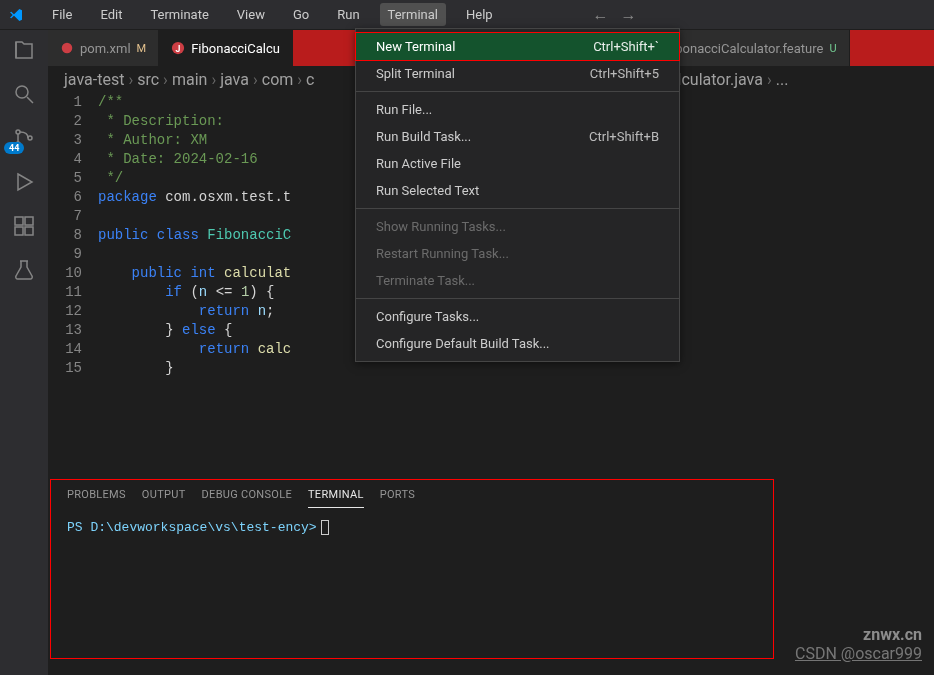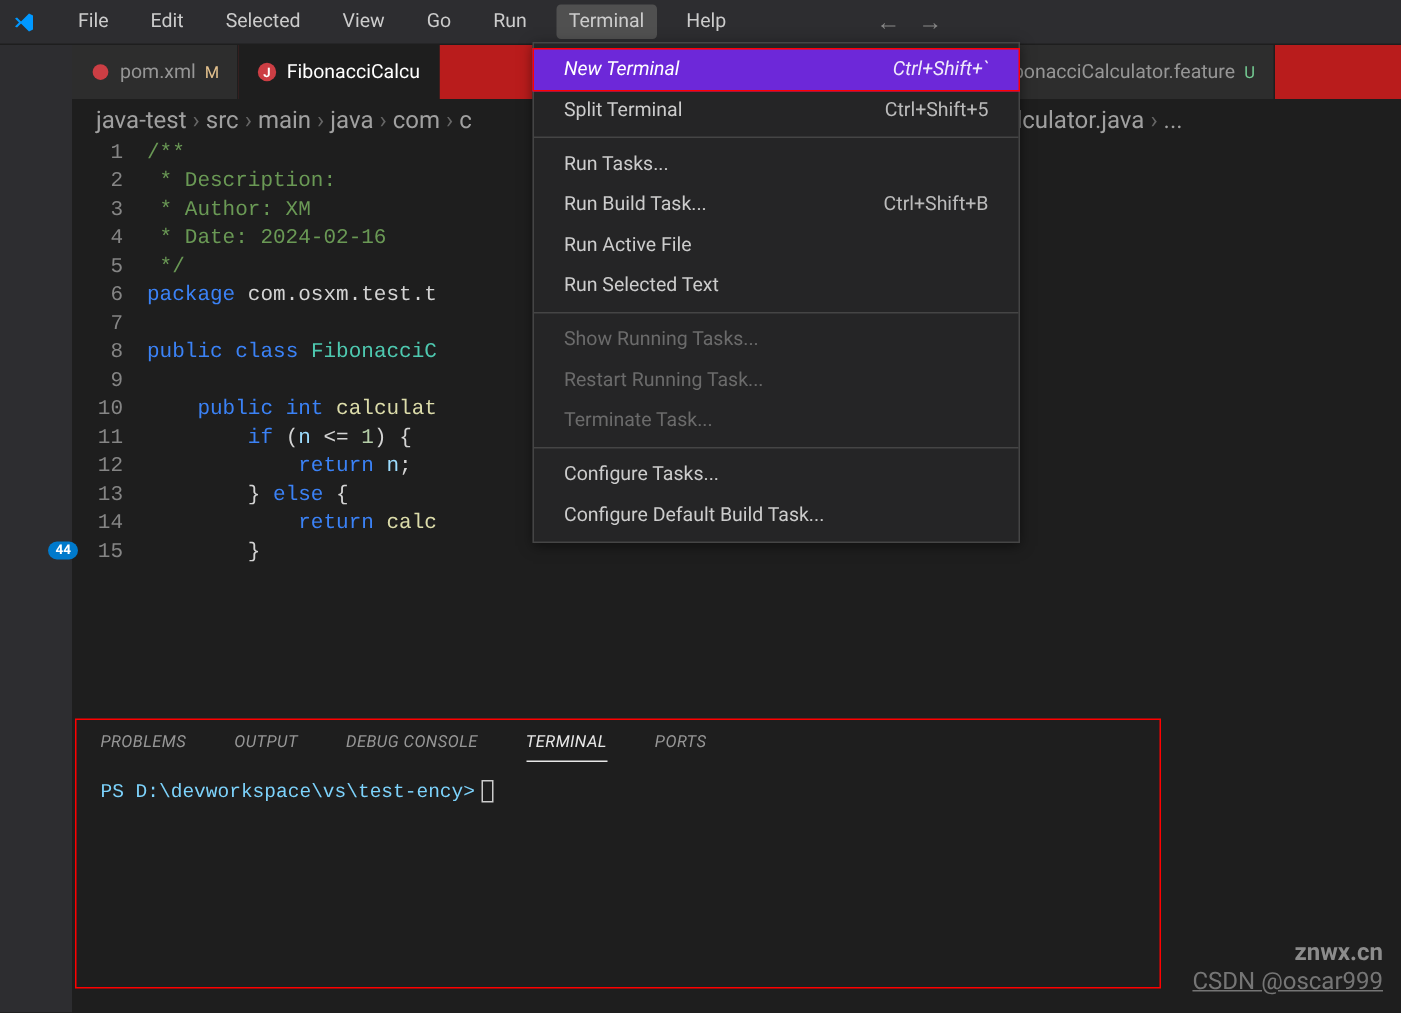--- a/index.html
+++ b/index.html
@@ -40,20 +40,21 @@
       display: flex;
       gap: 12px;
       color: #888;
     }
     .nav-arrow { cursor: pointer; font-size: 16px; }
     .main-layout { display: flex; height: calc(100% - 30px); }
     .activity-bar {
       width: 48px;
       background: #2d2d30;
       display: flex;
+      flex-direction: column;
       align-items: center;
       padding-top: 8px;
       gap: 20px;
     }
     .activity-icon {
       width: 24px;
       height: 24px;
       color: #858585;
       cursor: pointer;
       position: relative;
@@ -144,46 +145,44 @@
       padding: 4px 0;
     }
     .dropdown-item {
       display: flex;
       justify-content: space-between;
       padding: 6px 20px;
       color: #cccccc;
       cursor: pointer;
     }
     .dropdown-item.highlighted {
-      background: #6d28d9;
+      background: #14532d;
       color: white;
       border: 1px solid red;
       margin: -1px;
-      font-style: italic;
     }
     .dropdown-item.disabled { color: #6b6b6b; cursor: default; }
     .dropdown-sep { height: 1px; background: #454545; margin: 4px 0; }
     .dropdown-shortcut { color: inherit; opacity: 0.9; }
     .panel {
       position: absolute;
       left: 50px;
       bottom: 16px;
       width: 724px;
       height: 180px;
       background: #1e1e1e;
       border: 1px solid red;
       display: flex;
       flex-direction: column;
     }
     .panel-tabs {
       display: flex;
-      gap: 32px;
+      gap: 16px;
       padding: 8px 16px 0;
       font-size: 11px;
-      font-style: italic;
     }
     .panel-tab {
       color: #969696;
       cursor: pointer;
       padding-bottom: 6px;
       letter-spacing: 0.3px;
     }
     .panel-tab.active {
       color: #e7e7e7;
       border-bottom: 1px solid #e7e7e7;
@@ -216,21 +215,21 @@
   </style>
 </head>
 <body>
 
 <div class="menubar">
   <span class="vscode-icon">
     <svg viewBox="0 0 24 24">
         <path fill="#0098ff" d="M17 3L8 12l9 9 4-2V5l-4-2zM3 8l4 4-4 4 2 1 5-5-5-5-2 1z"></path>
       </svg>
   </span>
-  <div id="menubar-items" style="display: contents;"><span class="menu-item">File</span><span class="menu-item">Edit</span><span class="menu-item">Selected</span><span class="menu-item">View</span><span class="menu-item">Go</span><span class="menu-item">Run</span><span class="menu-item active">Terminal</span><span class="menu-item">Help</span></div>
+  <div id="menubar-items" style="display: contents;"><span class="menu-item">File</span><span class="menu-item">Edit</span><span class="menu-item">Terminate</span><span class="menu-item">View</span><span class="menu-item">Go</span><span class="menu-item">Run</span><span class="menu-item active">Terminal</span><span class="menu-item">Help</span></div>
   <div class="nav-arrows">
     <span class="nav-arrow">←</span>
     <span class="nav-arrow">→</span>
   </div>
 </div>
 
 <div class="main-layout">
   <div class="activity-bar">
     <div class="activity-icon">
       <svg viewBox="0 0 24 24" fill="none" stroke="currentColor" stroke-width="1.5">
@@ -357,21 +356,21 @@
     <div class="dropdown-item highlighted">
       <span>New Terminal</span>
       <span class="dropdown-shortcut">Ctrl+Shift+`</span>
     </div>
     <div class="dropdown-item">
       <span>Split Terminal</span>
       <span class="dropdown-shortcut">Ctrl+Shift+5</span>
     </div>
     <div class="dropdown-sep"></div>
     <div class="dropdown-item">
-      <span>Run Tasks...</span>
+      <span>Run File...</span>
     </div>
     <div class="dropdown-item">
       <span>Run Build Task...</span>
       <span class="dropdown-shortcut">Ctrl+Shift+B</span>
     </div>
     <div class="dropdown-item">
       <span>Run Active File</span>
     </div>
     <div class="dropdown-item">
       <span>Run Selected Text</span>

